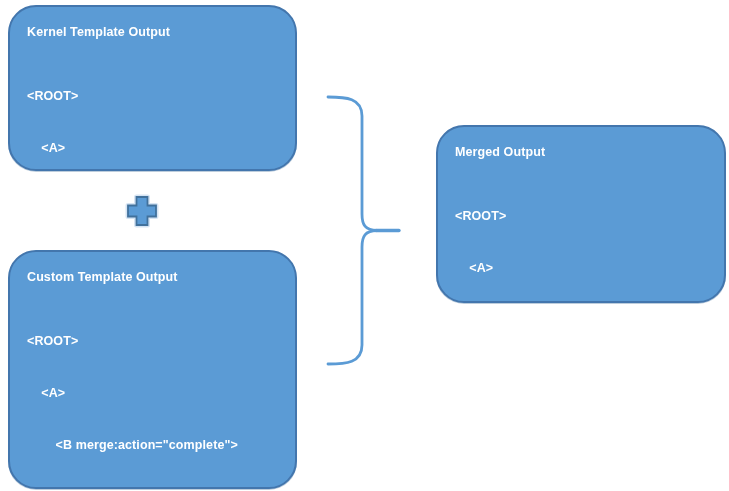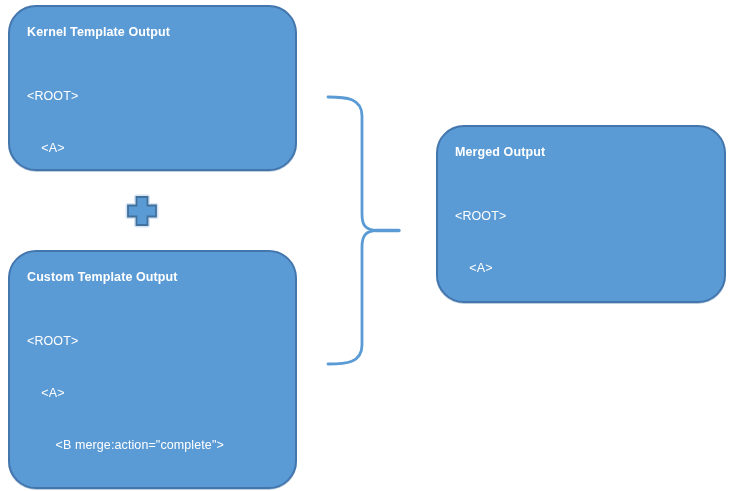--- a/index.html
+++ b/index.html
@@ -23,21 +23,21 @@
   }
   .box-title {
     font-size: 12.5px;
     font-weight: bold;
     line-height: 16px;
     letter-spacing: 0.1px;
   }
   .code {
     margin-top: 14px;
     font-size: 12.5px;
-    font-weight: normal;
+    font-weight: bold;
     line-height: 17.2px;
     white-space: pre;
     letter-spacing: 0.1px;
   }
   #kernel-box { left: 8px;   top: 5px;   width: 289px; height: 166px; }
   #custom-box { left: 8px;   top: 250px; width: 289px; height: 239px; }
   #merged-box { left: 436px; top: 125px; width: 290px; height: 178px; }
   #plus-sign  { position: absolute; left: 125px; top: 194px; width: 34px; height: 34px; }
   #brace      { position: absolute; left: 318px; top: 87px;  width: 88px; height: 287px; }
 </style>

